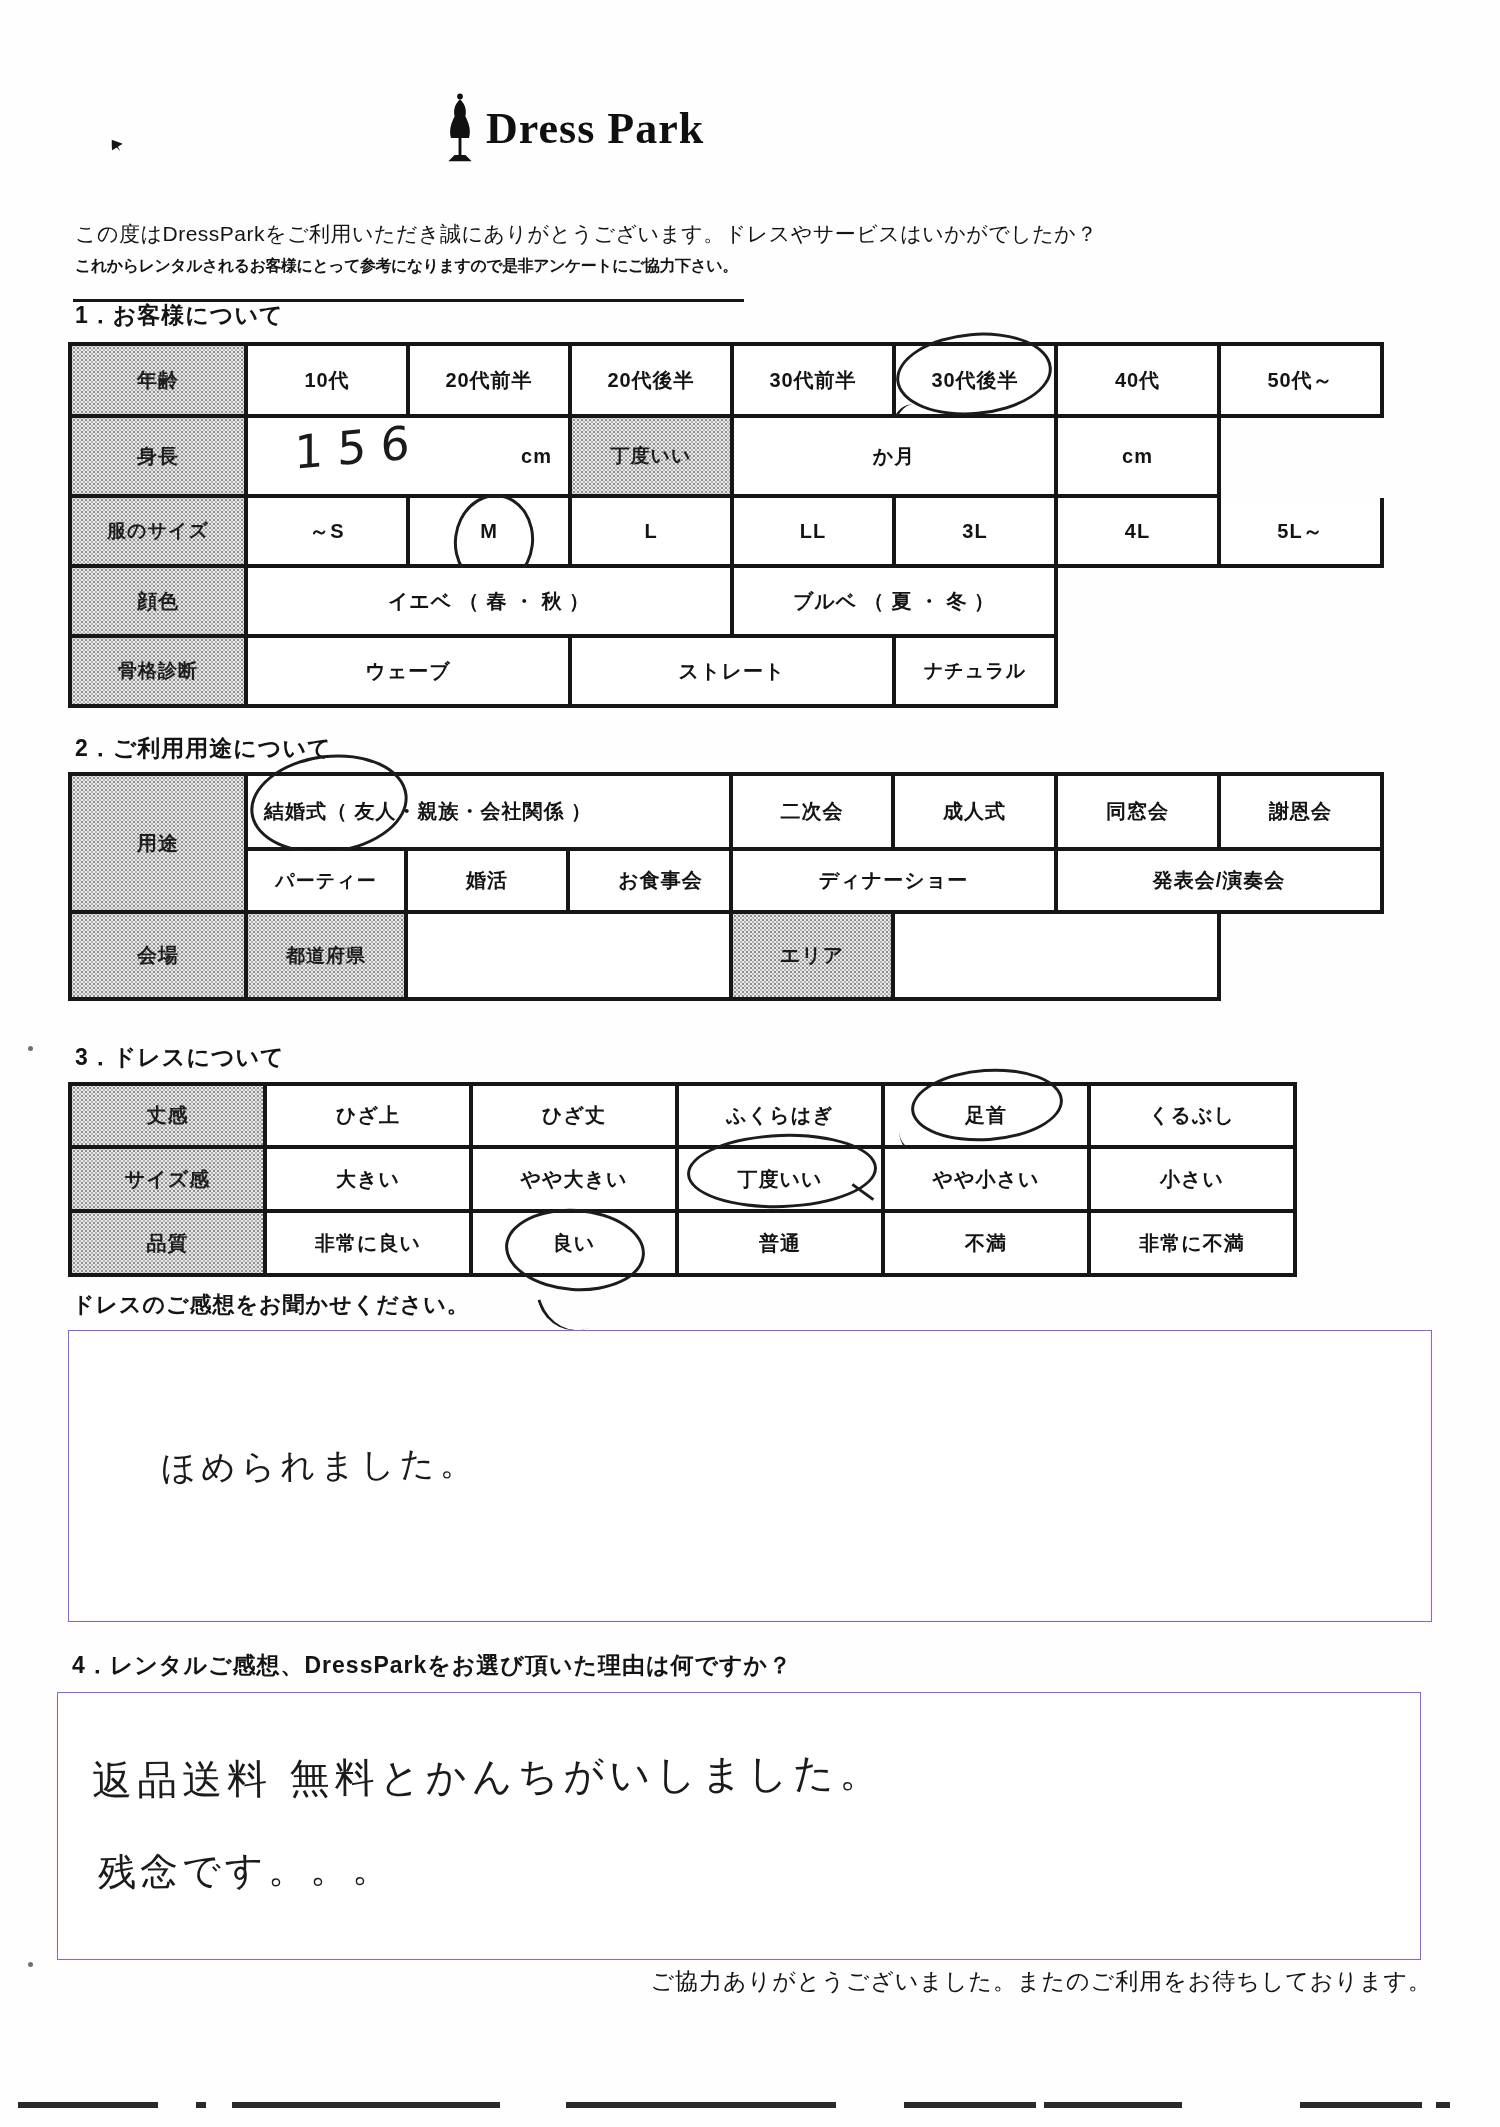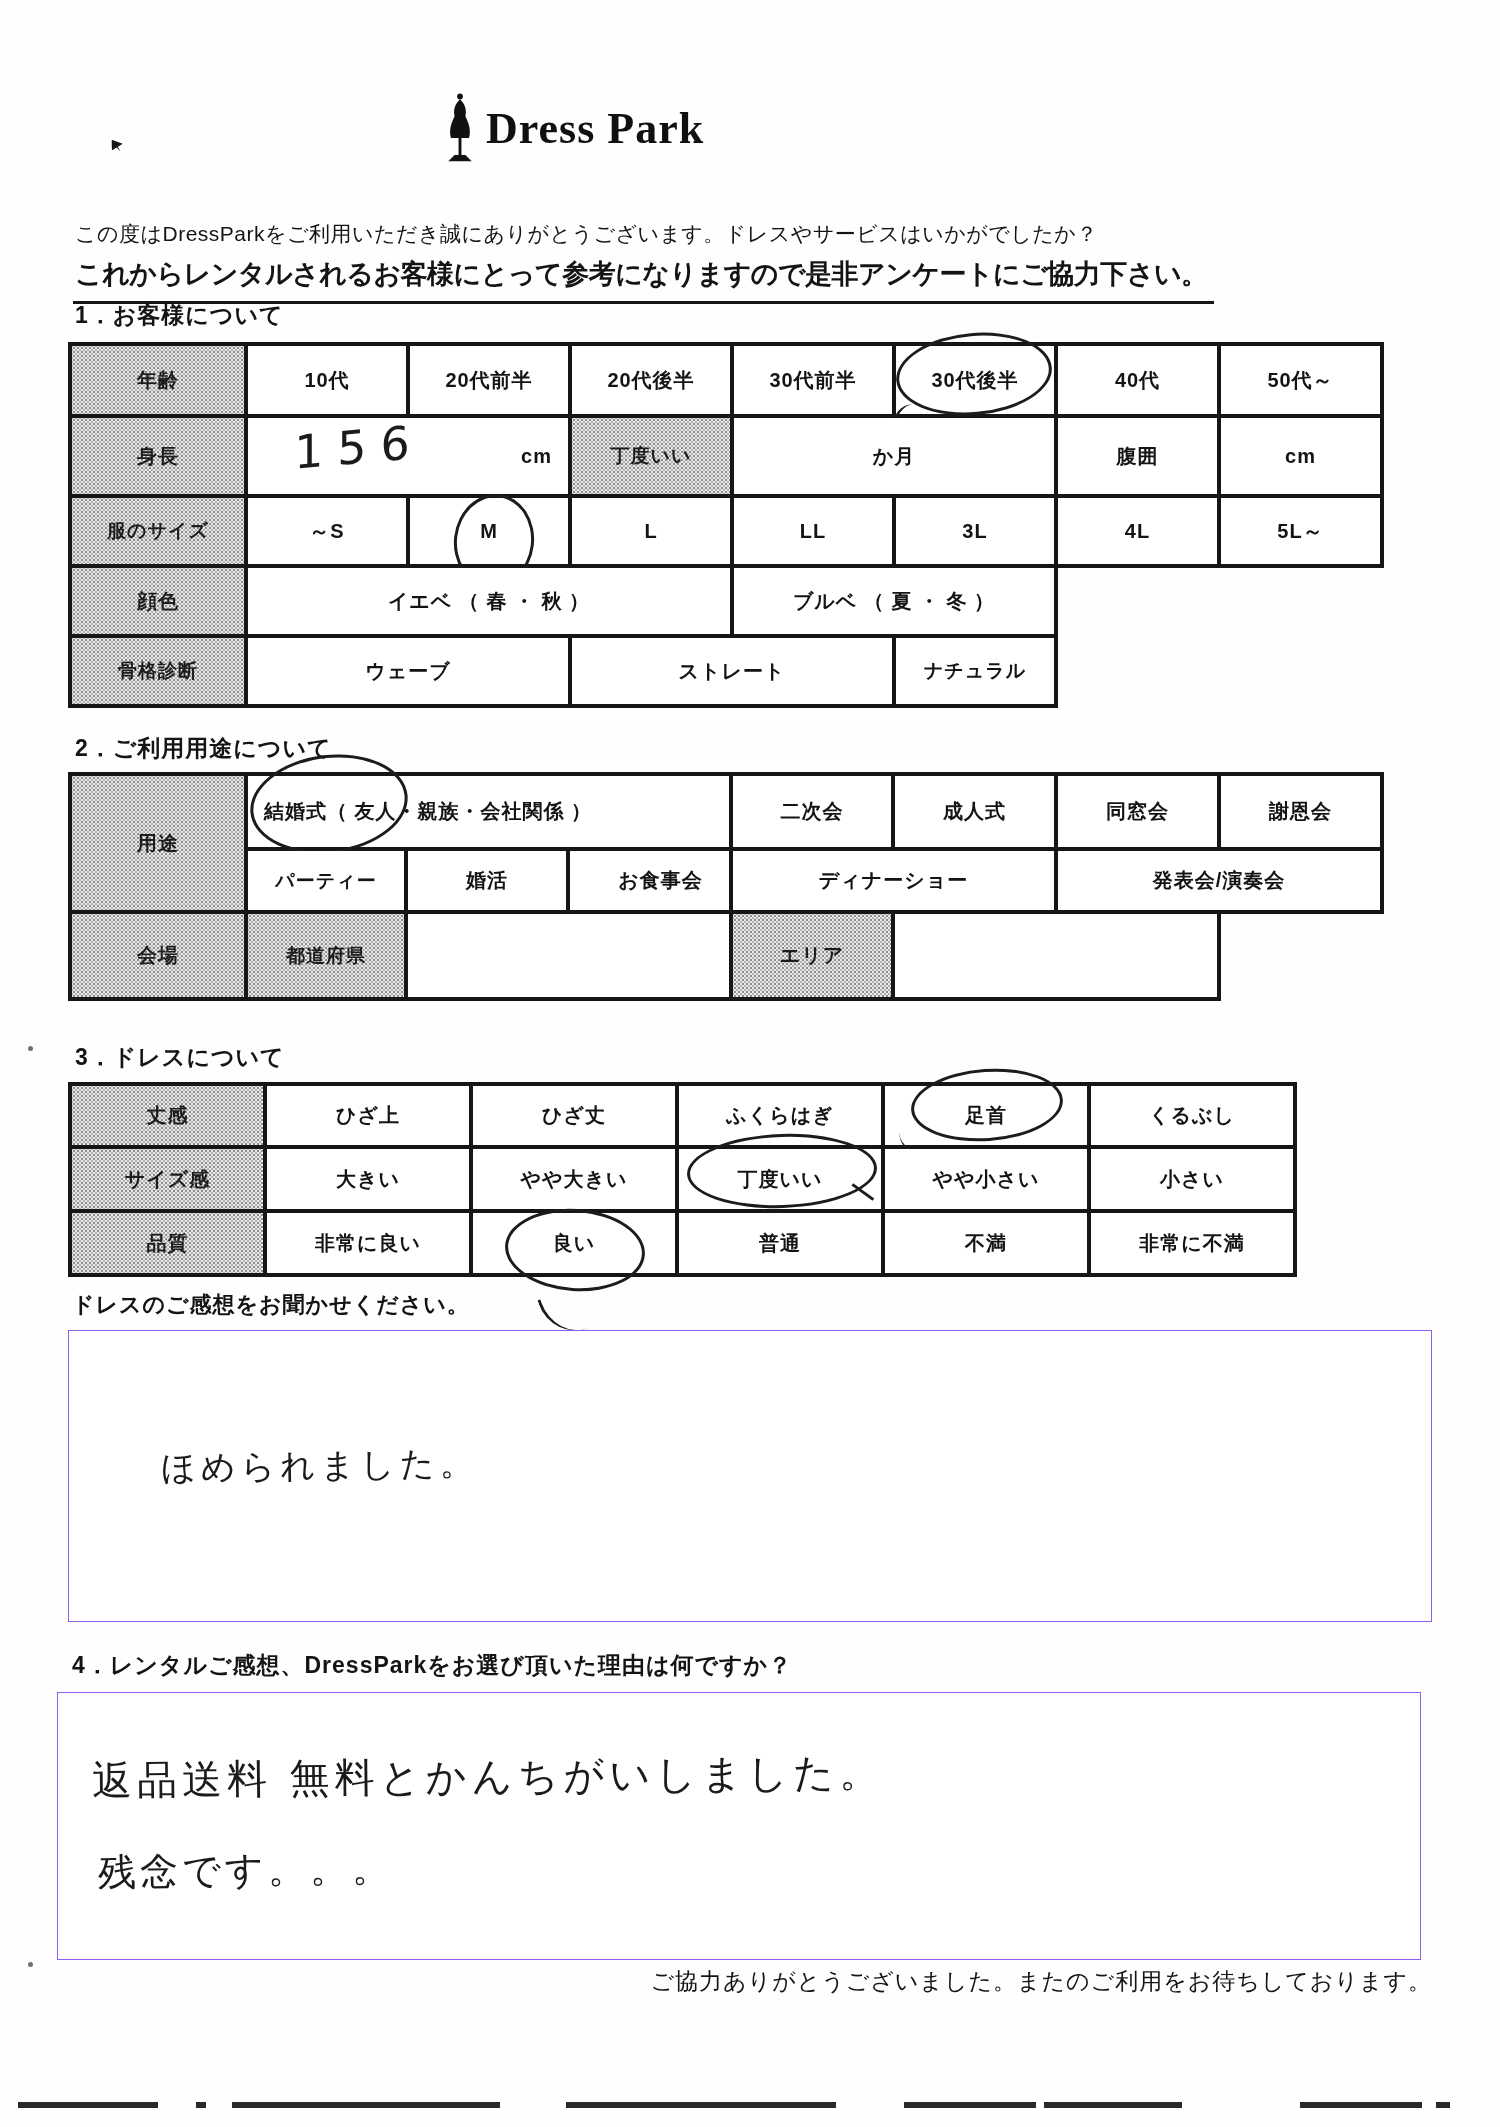--- a/index.html
+++ b/index.html
@@ -15,22 +15,22 @@
   .cell{box-sizing:border-box;border-right:4px solid #161616;border-bottom:4px solid #161616;
         display:flex;align-items:center;justify-content:center;position:relative;
         font-weight:bold;font-size:20px;letter-spacing:1px;background:#fff;}
   .shaded{background-color:#e9e9e9;
     background-image:radial-gradient(circle,#8d8d8d 0.8px,transparent 1px),
                      radial-gradient(circle,#b3b3b3 0.8px,transparent 1px);
     background-size:4px 4px,4px 4px;background-position:0 0,2px 2px;color:#1d1d1d;}
   
   .h-sec{font-size:23px;font-weight:bold;letter-spacing:1px;}
   .intro1{font-size:21px;letter-spacing:0.5px;}
-  .intro2{font-size:27px;font-weight:bold;letter-spacing:-0.5px;
-          border-bottom:3px solid #161616;padding:0 6px 9px 2px;}
+  .intro2{font-size:16px;font-weight:bold;letter-spacing:-0.5px;
+          border-bottom:3px solid #161616;padding:0 6px 22px 2px;}
   .prompt{font-size:22px;font-weight:bold;letter-spacing:1px;}
   .footer{font-size:23px;letter-spacing:1px;}
   
   .logo{display:flex;align-items:center;}
   .brand{font-family:"Liberation Serif",serif;font-weight:bold;font-size:44px;
          letter-spacing:1px;margin-left:8px;color:#101010;}
   
   .hand{font-family:"DejaVu Sans",sans-serif;color:#1b1b1b;font-weight:normal;white-space:nowrap;}
   .hw156{position:absolute;left:46px;top:2px;font-size:46px;letter-spacing:14px;
          transform:rotate(-5deg) skewX(-5deg);}
@@ -87,21 +87,20 @@
       <div class="cell" style="width:163px;height:72px;">50代～</div>
     </div>
     <div class="trow">
       <div class="cell shaded" style="width:176px;height:80px;">身長</div>
       <div class="cell" style="width:324px;height:80px;">
         <span class="hand hw156">156</span>
         <span class="unit">cm</span>
       </div>
       <div class="cell shaded" style="width:162px;height:80px;font-size:19px;">丁度いい</div>
       <div class="cell" style="width:324px;height:80px;">か月</div>
-      <div class="cell" style="width:163px;height:80px;">腹囲</div>
       <div class="cell" style="width:163px;height:80px;">cm</div>
     </div>
     <div class="trow">
       <div class="cell shaded" style="width:176px;height:70px;font-size:19px;">服のサイズ</div>
       <div class="cell" style="width:162px;height:70px;">～S</div>
       <div class="cell" style="width:162px;height:70px;">
         <span>M</span>
         <div class="circ" style="left:44px;top:-4px;width:74px;height:88px;transform:rotate(7deg);"></div>
       </div>
       <div class="cell" style="width:162px;height:70px;">L</div>

